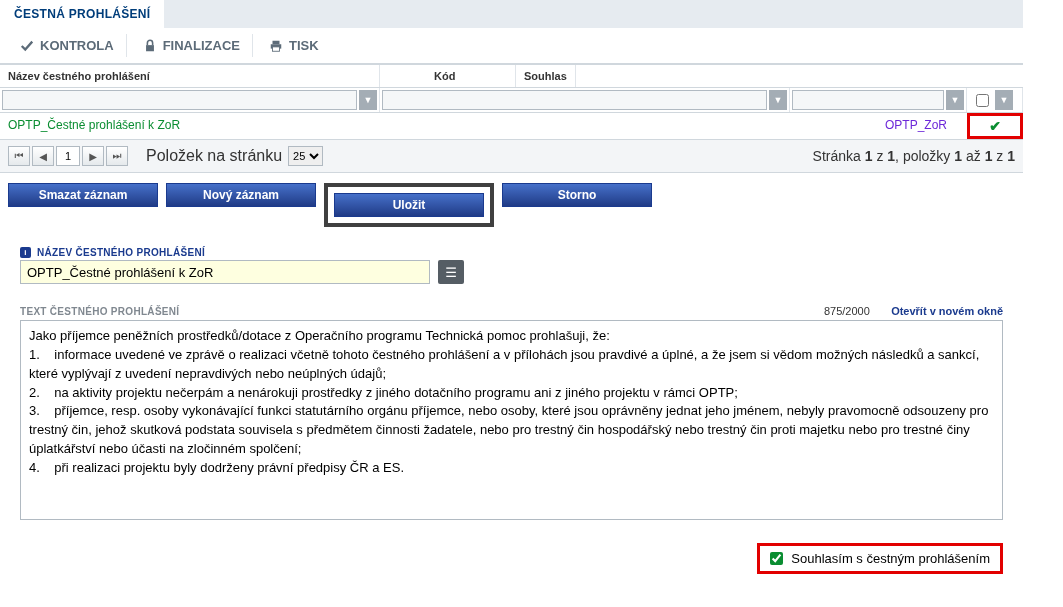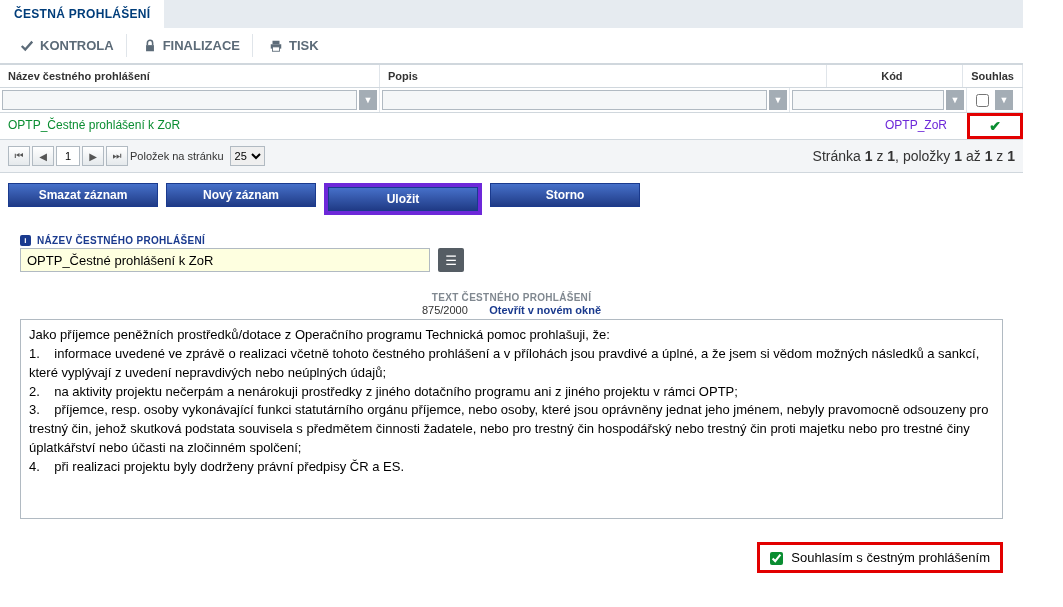--- a/index.html
+++ b/index.html
@@ -43,46 +43,46 @@
     .dr-name { flex: 0 0 380px; color: #0a8d31; }
     .dr-desc { flex: 1; }
     .dr-code { flex: 0 0 90px; color: #6d28d9; }
     .dr-consent { flex: 0 0 56px; text-align: center; border: 3px solid #e20000; padding: 2px !important; }
     .check-green { color: #0a8d31; font-weight: bold; font-size: 14px; }
     
     
     .pager-row { display: flex; align-items: center; padding: 6px 8px; background: #f3f5f7; border-bottom: 1px solid #d0d7dd; gap: 2px; }
     .pg-btn { width: 22px; height: 20px; border: 1px solid #b1bac2; background: linear-gradient(#fff, #e5e9ec); display: flex; align-items: center; justify-content: center; cursor: pointer; font-size: 10px; color: #555; }
     .pg-input { width: 24px; height: 20px; border: 1px solid #b1bac2; text-align: center; font-size: 11px; }
-    .pg-label { margin-left: 0; font-size: 11px; color: #333; }
+    .pg-label { margin-left: 16px; font-size: 16px; color: #333; }
     .pg-sel { height: 20px; border: 1px solid #b1bac2; font-size: 11px; margin-left: 4px; }
     .pg-info { margin-left: auto; font-size: 14px; color: #333; }
     .pg-info b { font-weight: bold; }
     
     
     .actions { padding: 10px 8px 14px; display: flex; gap: 8px; }
     .btn { width: 150px; height: 24px; color: #fff; font-weight: bold; font-size: 12px; border: 1px solid #1a3a8e; background: linear-gradient(#4670c9, #203b86); cursor: pointer; }
-    .btn-highlight { border: 4px solid #6d28d9; display: inline-block; }
+    .btn-highlight { border: 4px solid #404040; padding: 6px; display: inline-block; }
     
     
     .form-section { padding: 6px 20px 12px; }
     .field-label { font-size: 10px; color: #1a3a8e; font-weight: bold; letter-spacing: 0.3px; display: flex; align-items: center; gap: 6px; margin-bottom: 2px; }
     .info-icon { width: 11px; height: 11px; background: #1a3a8e; color: #fff; border-radius: 2px; display: inline-flex; align-items: center; justify-content: center; font-size: 8px; font-weight: bold; }
     .name-row { display: flex; align-items: center; gap: 8px; }
     .name-input { width: 410px; height: 24px; border: 1px solid #b1bac2; background: #feffe0; padding: 0 6px; font-size: 13px; }
     .picker-btn { width: 26px; height: 24px; background: #555d64; color: #fff; display: flex; align-items: center; justify-content: center; cursor: pointer; border-radius: 2px; font-size: 13px; }
     
-    .text-header { display: flex; align-items: center; justify-content: space-between; margin-top: 20px; margin-bottom: 2px; flex-direction: column; }
+    .text-header { display: flex; align-items: center; justify-content: space-between; margin-top: 20px; margin-bottom: 2px; }
     .text-header-left { font-size: 10px; color: #808890; font-weight: bold; letter-spacing: 0.3px; }
     .counter { font-size: 11px; color: #333; }
     .new-window { font-size: 11px; color: #1a3a8e; font-weight: bold; cursor: pointer; margin-left: 18px; }
     .textarea { width: 100%; min-height: 200px; border: 1px solid #b1bac2; padding: 6px 8px; font-size: 13px; line-height: 1.45; font-family: Arial, sans-serif; resize: none; }
     
     .consent-row { display: flex; justify-content: flex-end; padding: 8px 20px; }
-    .consent-box { border: 3px solid #e20000; padding: 5px 10px; display: inline-flex; align-items: flex-end; gap: 8px; font-size: 13px; }
+    .consent-box { border: 3px solid #e20000; padding: 5px 10px; display: inline-flex; align-items: center; gap: 8px; font-size: 13px; }
     .consent-box input { accent-color: #0a8d31; }
   </style>
 </head>
 <body>
 
 <div class="container">
 
   <div class="tab-bar">
     <div class="tab-active">ČESTNÁ PROHLÁŠENÍ</div>
   </div>
@@ -113,21 +113,20 @@
             <rect x="4" y="9" width="8" height="5" fill="#fff" stroke="#5c6b78"></rect>
           </svg>
       </span>
       <span>TISK</span>
     </div>
   </div>
 
   <div class="grid">
     <div class="grid-header">
       <div class="col-name">Název čestného prohlášení</div>
-      <div class="col-desc">Popis</div>
       <div class="col-code">Kód</div>
       <div class="col-consent">Souhlas</div>
     </div>
 
     <div class="filter-row">
       <div class="filter-cell fc-name">
         <input type="text" style="">
         <div class="filter-btn">
             <span>▼</span>
           </div>

